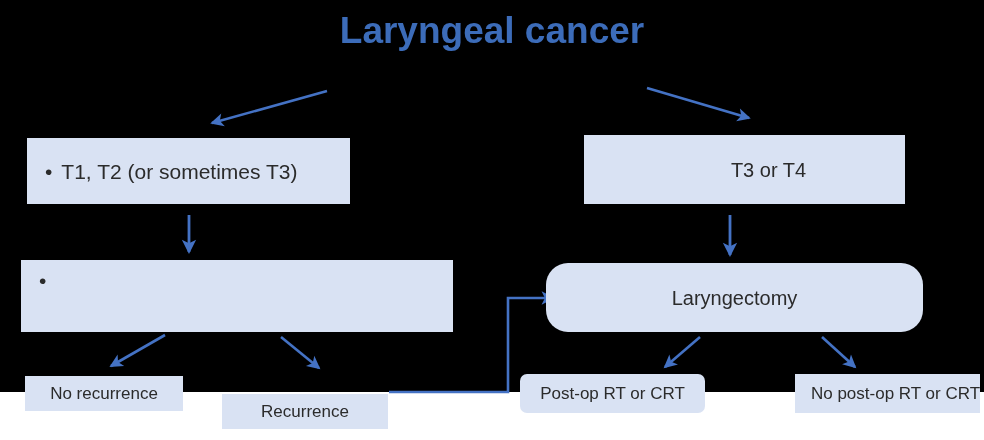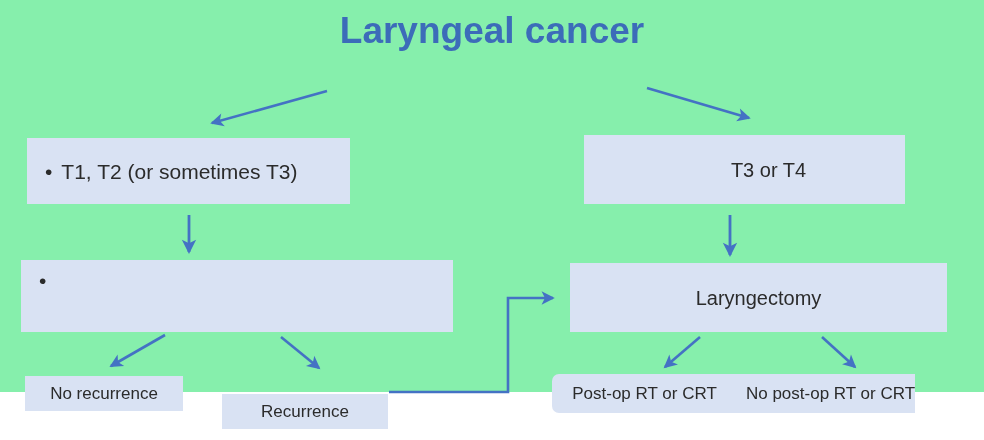--- a/index.html
+++ b/index.html
@@ -10,21 +10,21 @@
     width: 984px;
     height: 440px;
     background: #ffffff;
     font-family: "Liberation Sans", sans-serif;
     overflow: hidden;
   }
   #canvas {
     position: relative;
     width: 984px;
     height: 392px;
-    background: #86efac;
+    background: #000000;
   }
 
   
   #chart-title {
     position: absolute;
     left: 0;
     top: 8px;
     width: 984px;
     text-align: center;
     font-size: 37px;
@@ -166,33 +166,33 @@
   </div>
 
   <div class="node bulleted" style="left:21px; top:260px; width:432px; height:72px; align-items:flex-start; padding-top:7px;">
     <div class="bullet-wrap">
       <span class="bullet-dot">•</span>
       <span>
       </span>
     </div>
   </div>
 
-  <div class="node centered" style="left:570px; top:263px; width:377px; height:69px;">
+  <div class="node centered" style="left:546px; top:263px; width:377px; height:69px;border-radius:22px;">
     <span class="node-text">Laryngectomy</span>
   </div>
 
   <div class="node leaf" style="left:25px; top:376px; width:158px; height:35px;">
     <span class="node-text">No recurrence</span>
   </div>
 
   <div class="node leaf" style="left:222px; top:394px; width:166px; height:35px;">
     <span class="node-text">Recurrence</span>
   </div>
 
-  <div class="node leaf" style="left:552px; top:374px; width:185px; height:39px;border-radius:7px;">
+  <div class="node leaf" style="left:520px; top:374px; width:185px; height:39px;border-radius:7px;">
     <span class="node-text">Post-op RT or CRT</span>
   </div>
 
-  <div class="node leaf" style="left:730px; top:374px; width:185px; height:39px;padding-left:16px;">
+  <div class="node leaf" style="left:795px; top:374px; width:185px; height:39px;padding-left:16px;">
     <span class="node-text">No post-op RT or CRT</span>
   </div>
 
 </div>
 
 </body></html>

